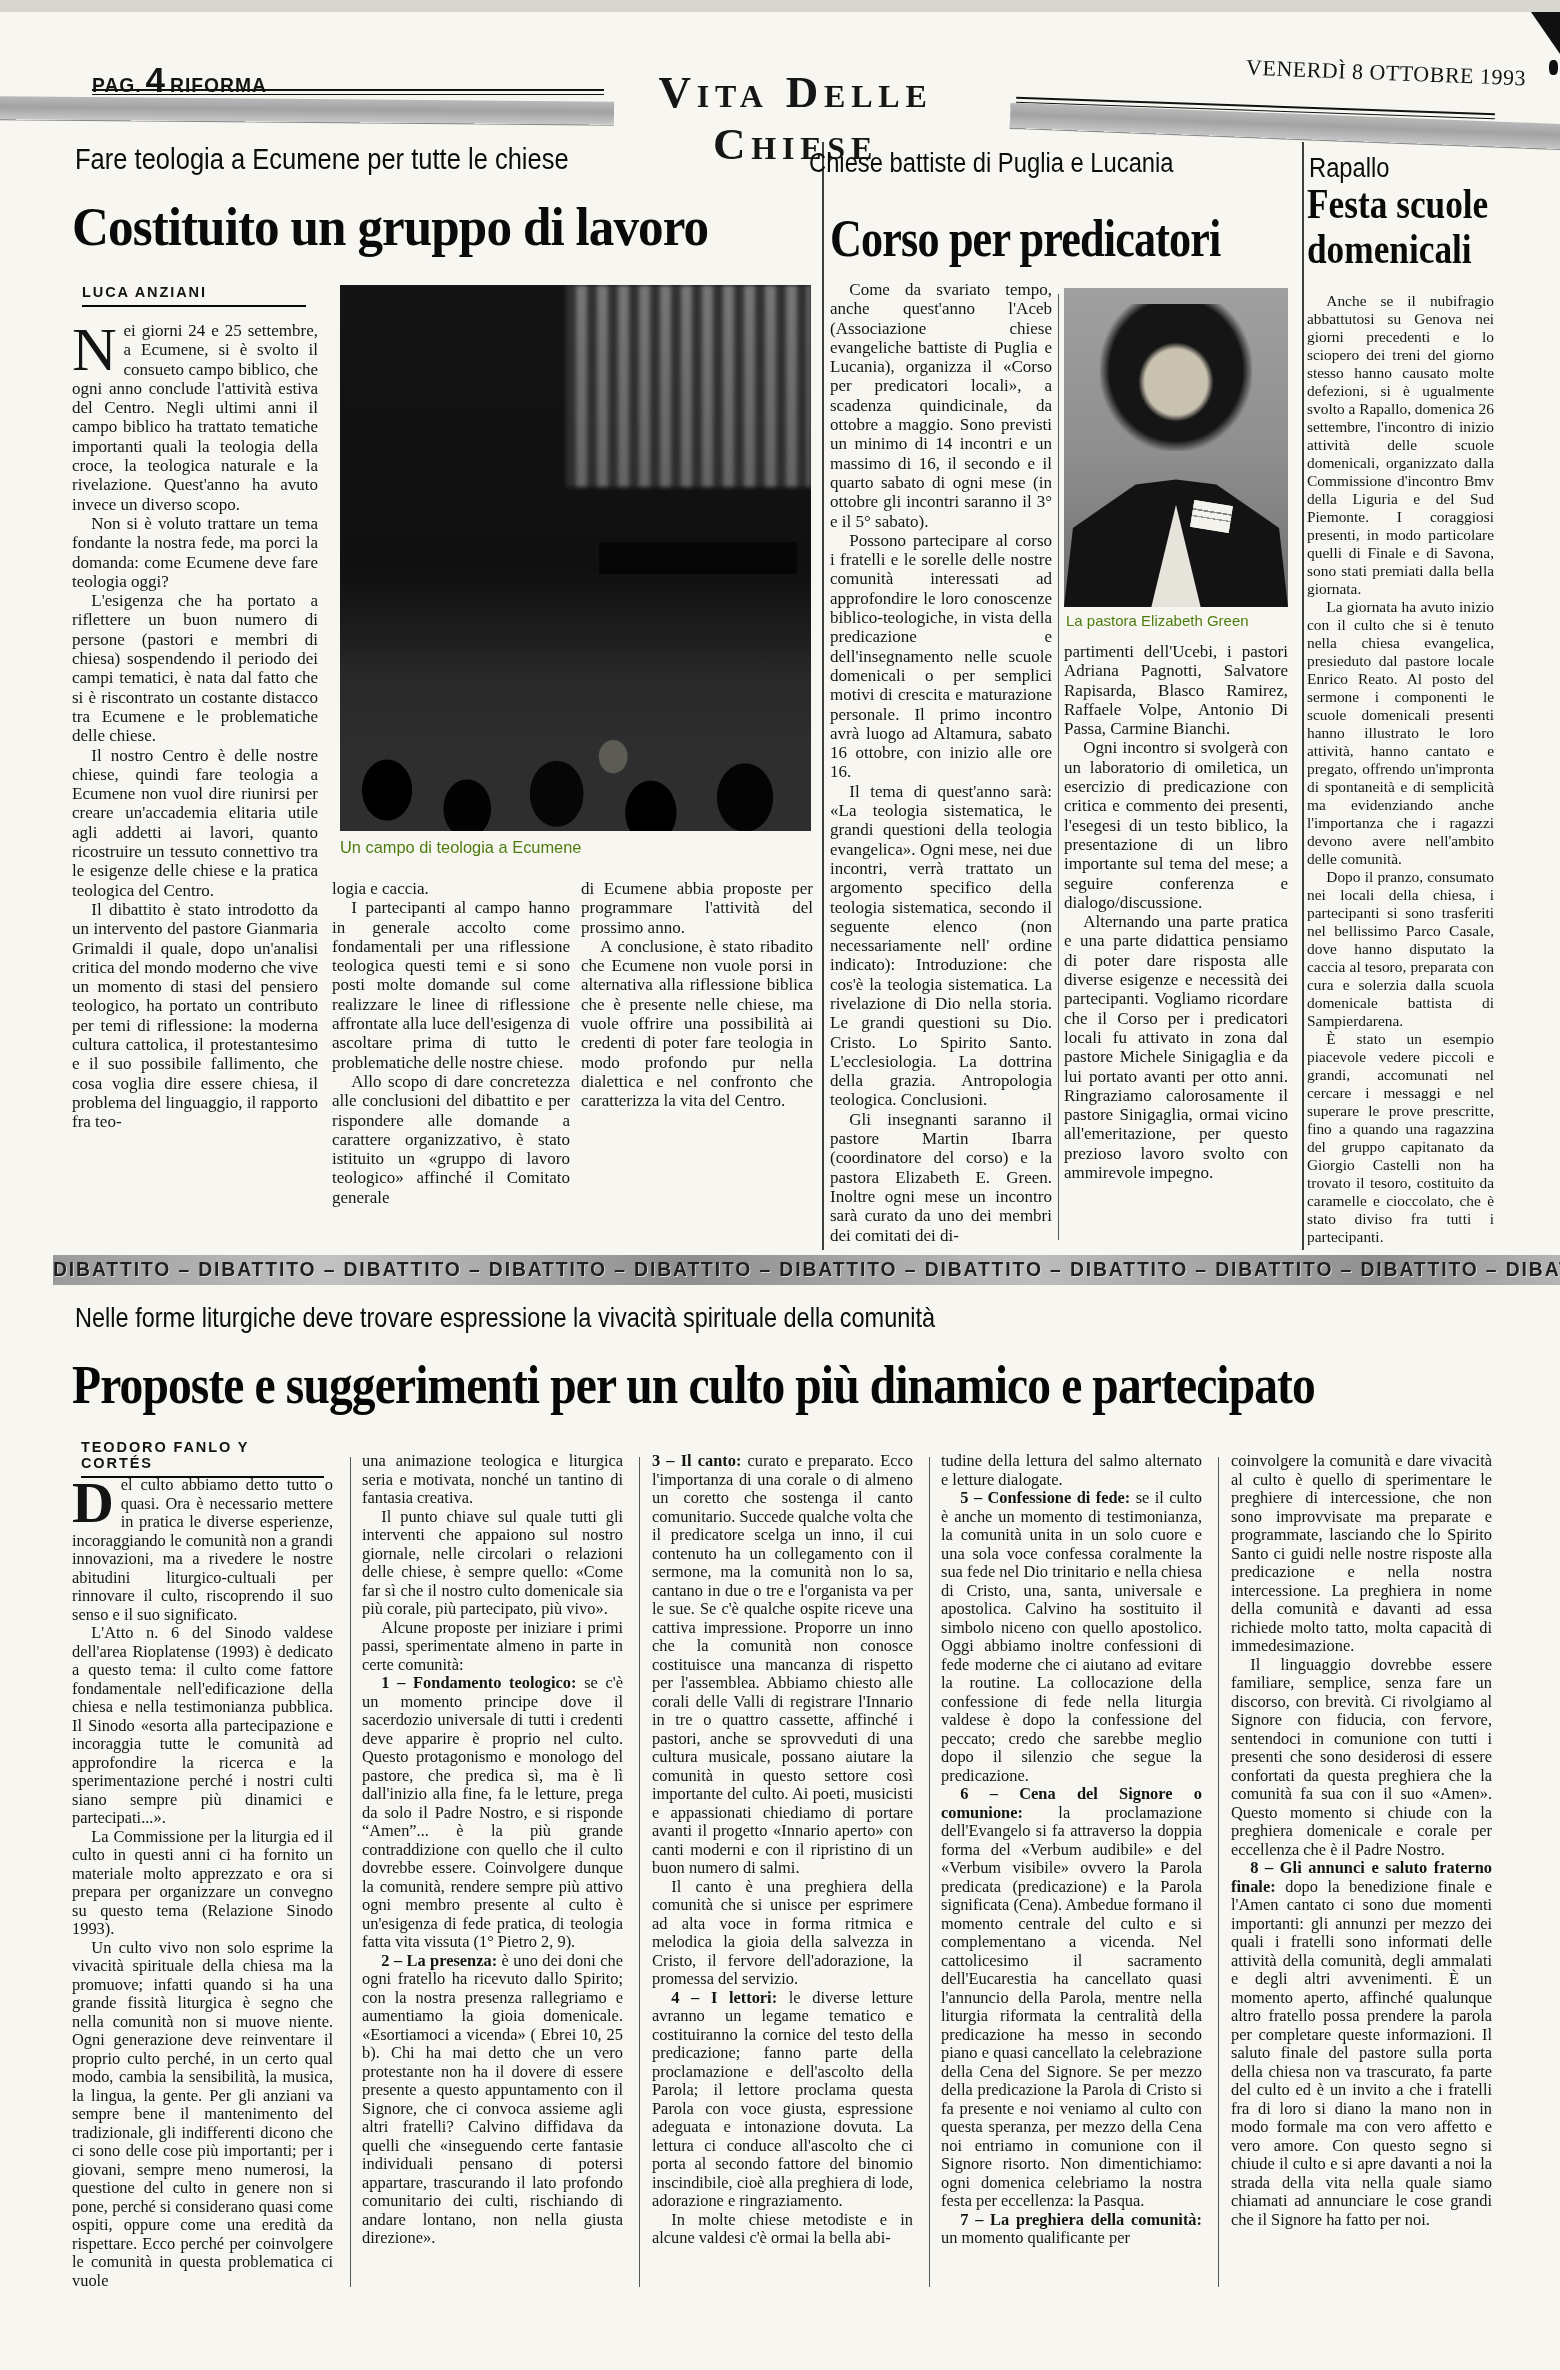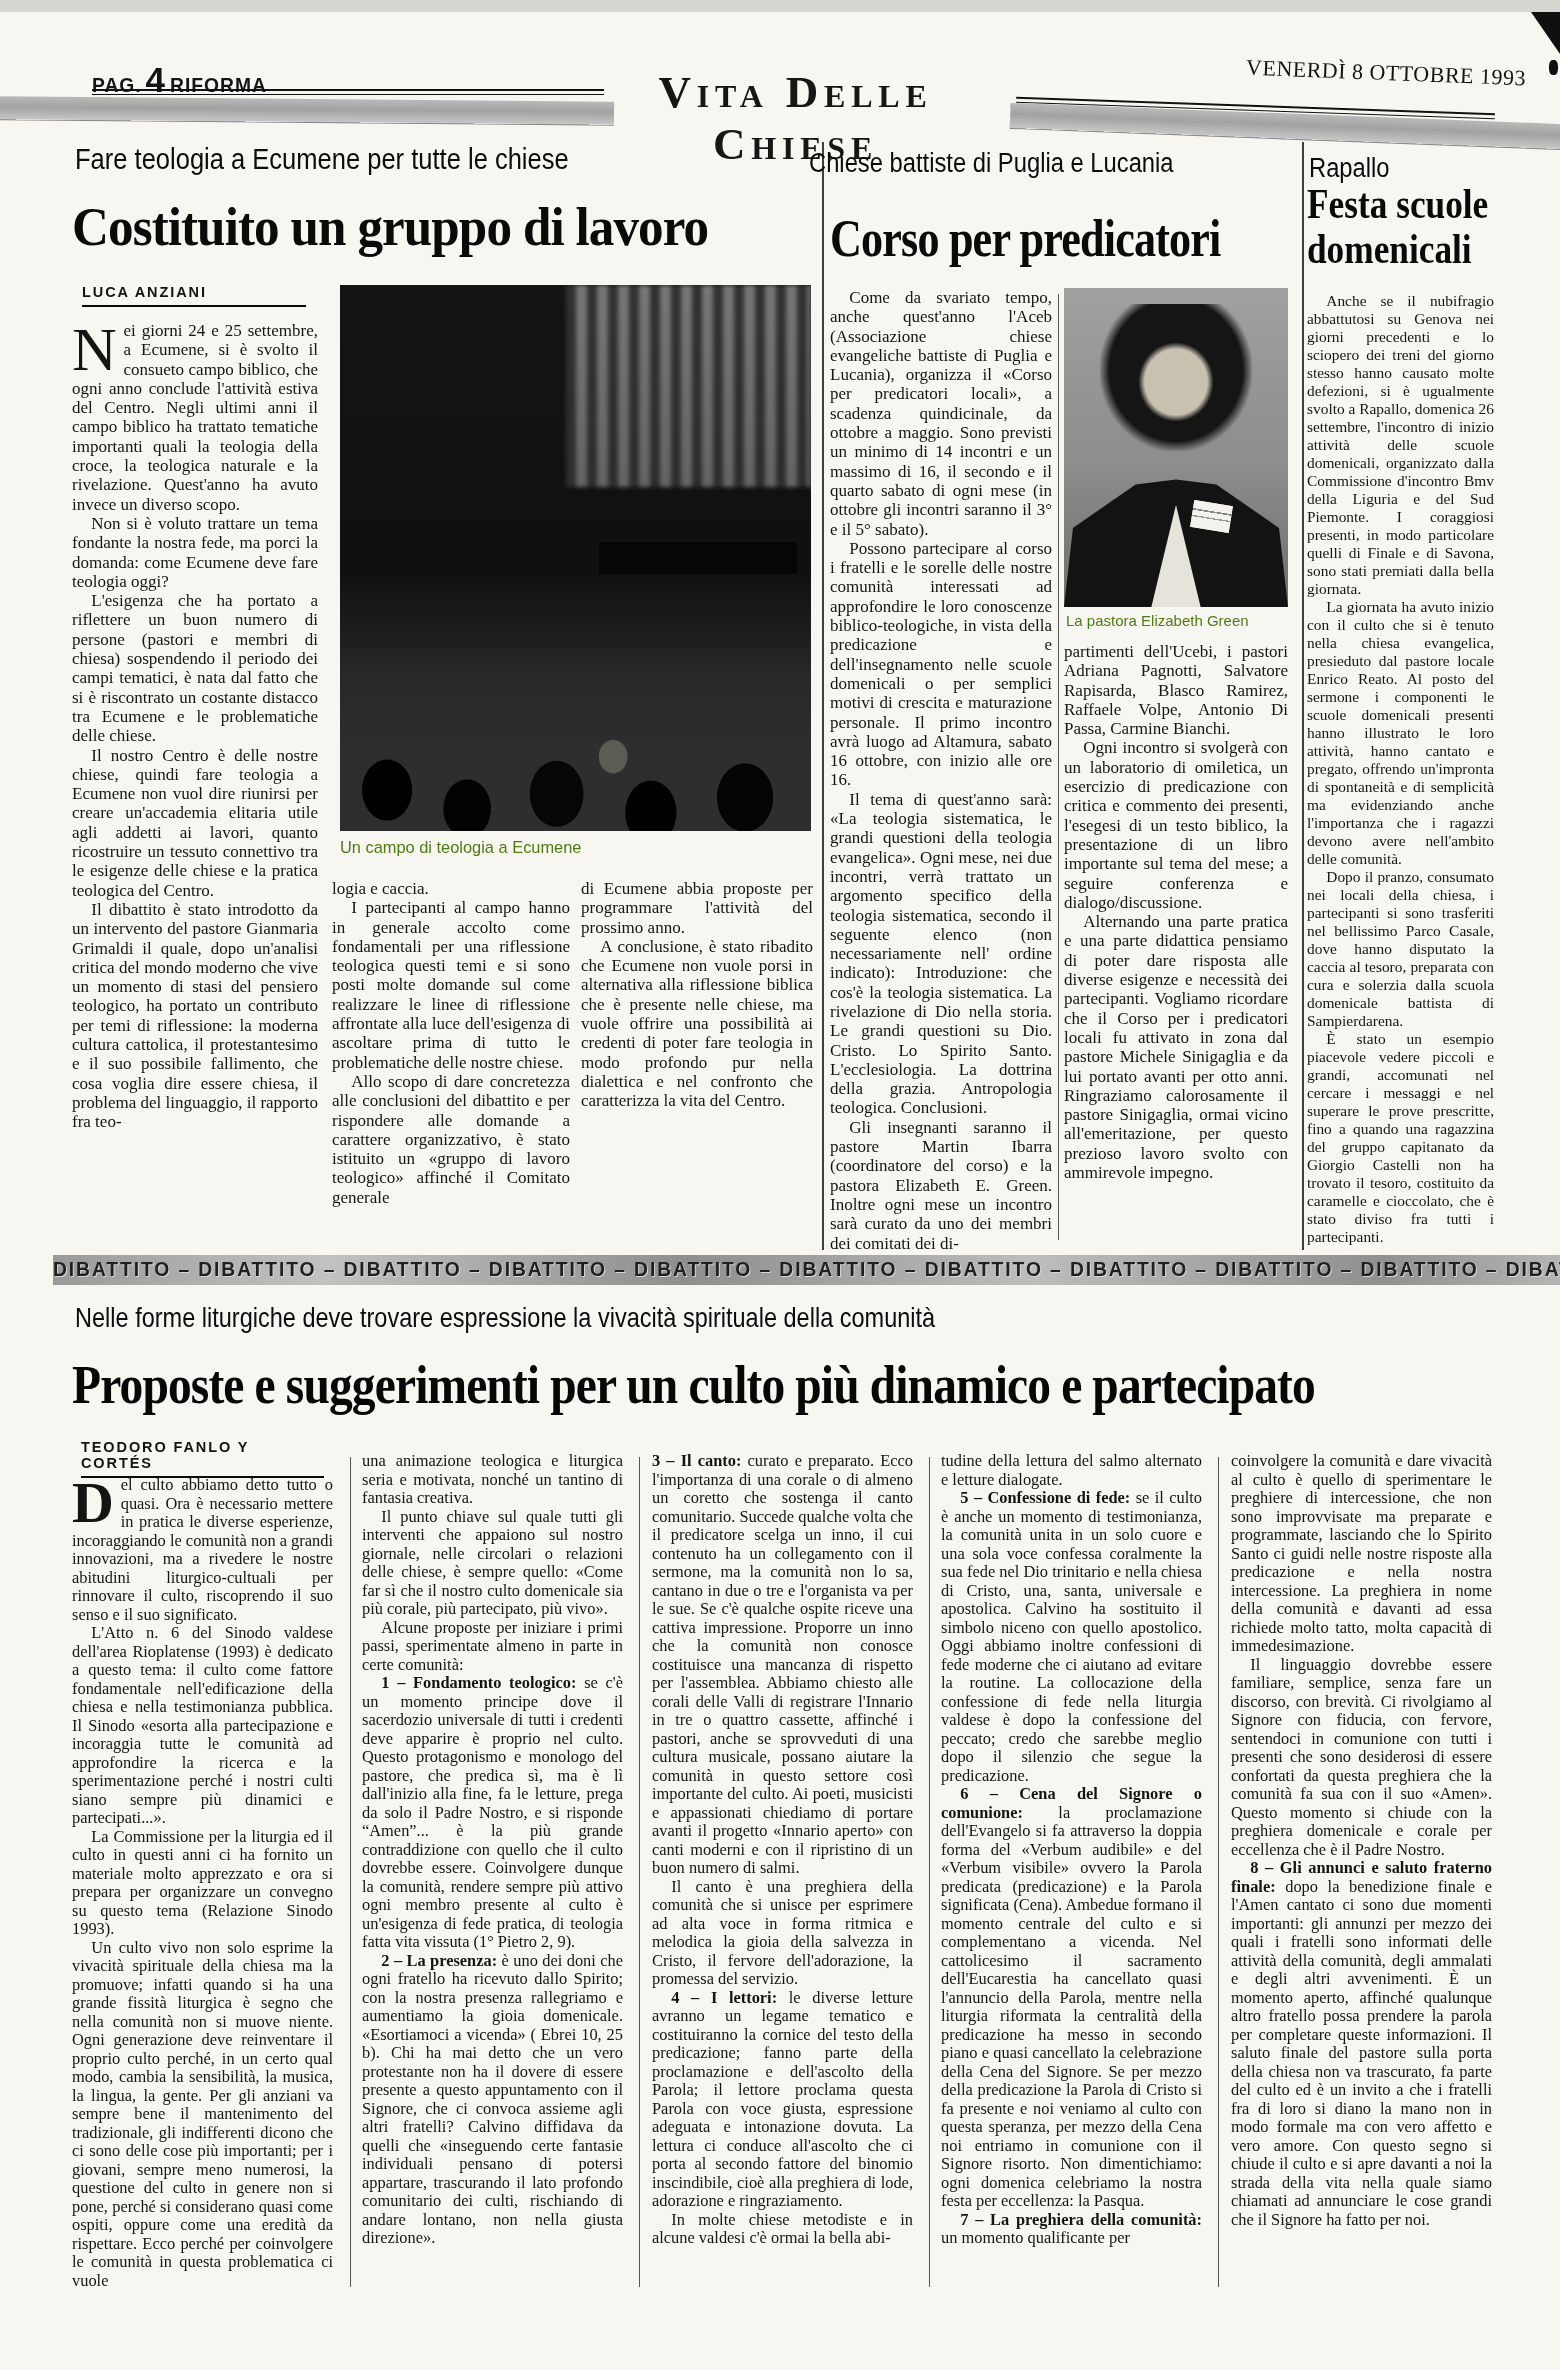--- a/index.html
+++ b/index.html
@@ -44,21 +44,21 @@
   
   .col{text-align:justify; overflow:hidden;}
   .col p{margin:0; text-indent:19.3px; line-height:inherit;}
   .col p.first{text-indent:0;}
   .bodyA{font-size:17px; line-height:19.3px;}
   .bodyB{font-size:15.4px; line-height:18px;}
   .bodyF{font-size:16.4px; line-height:18.5px;}
   .a1c1{left:72px;  top:309px;  width:246px; height:927px;}
   .a1c2{left:332px; top:867px;  width:238px; height:375px;}
   .a1c3{left:581px; top:867px;  width:232px; height:375px;}
-  .a2c1{left:830px; top:276px;  width:222px; height:962px;}
+  .a2c1{left:830px; top:268px;  width:222px; height:962px;}
   .a2c2{left:1064px;top:630px;  width:224px; height:610px;}
   .a3c1{left:1307px;top:280px;  width:187px; height:958px;}
   .fc1{left:72px;   top:1464px; width:261px; height:894px;}
   .fc2{left:362px;  top:1440px; width:261px; height:919px;}
   .fc3{left:652px;  top:1440px; width:261px; height:919px;}
   .fc4{left:941px;  top:1440px; width:261px; height:919px;}
   .fc5{left:1231px; top:1440px; width:261px; height:919px;}
   .dropcap{float:left; font-size:62px; line-height:50px; padding:2.9px 6.8px 0 0;}
   .dropcap.bold{font-weight:bold; font-size:58px; line-height:48px;}
   

